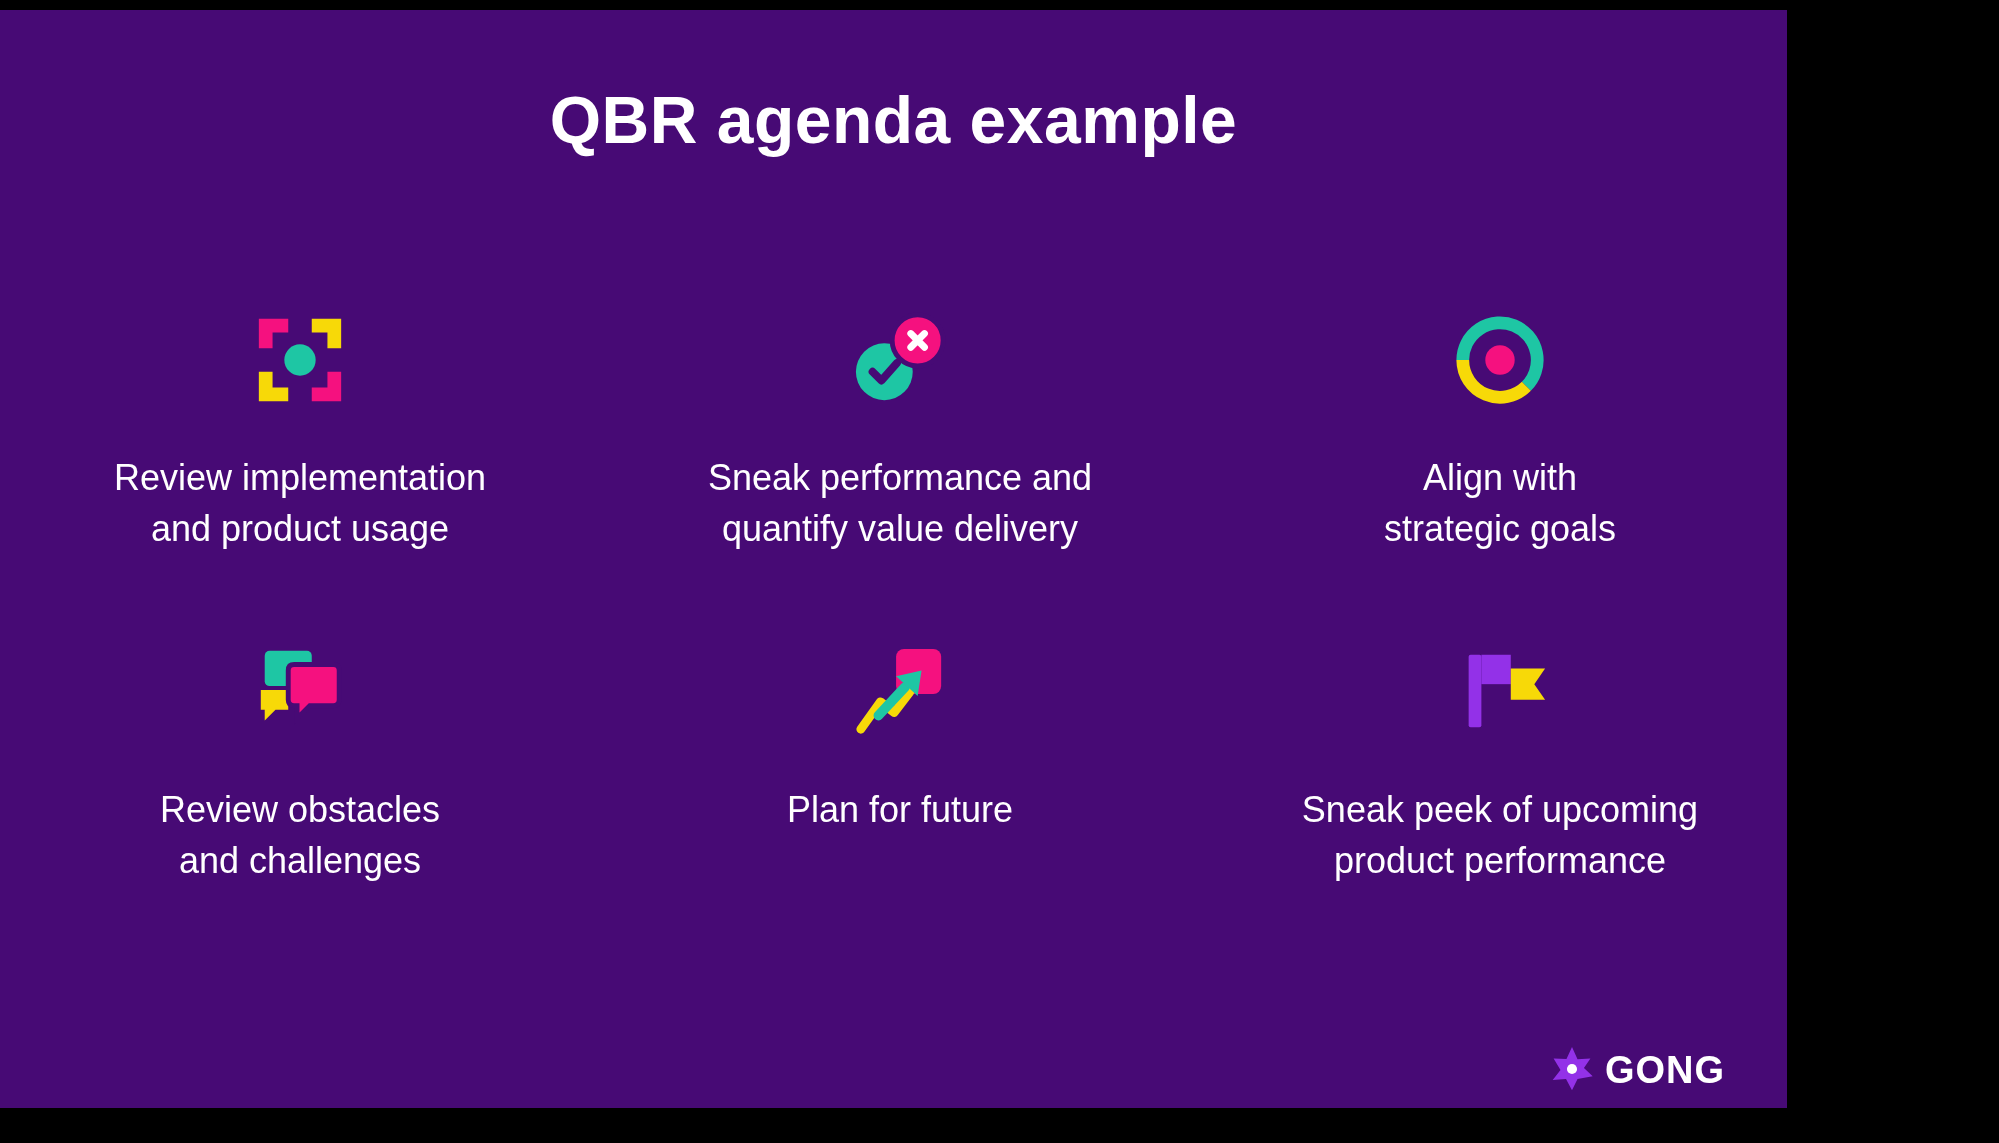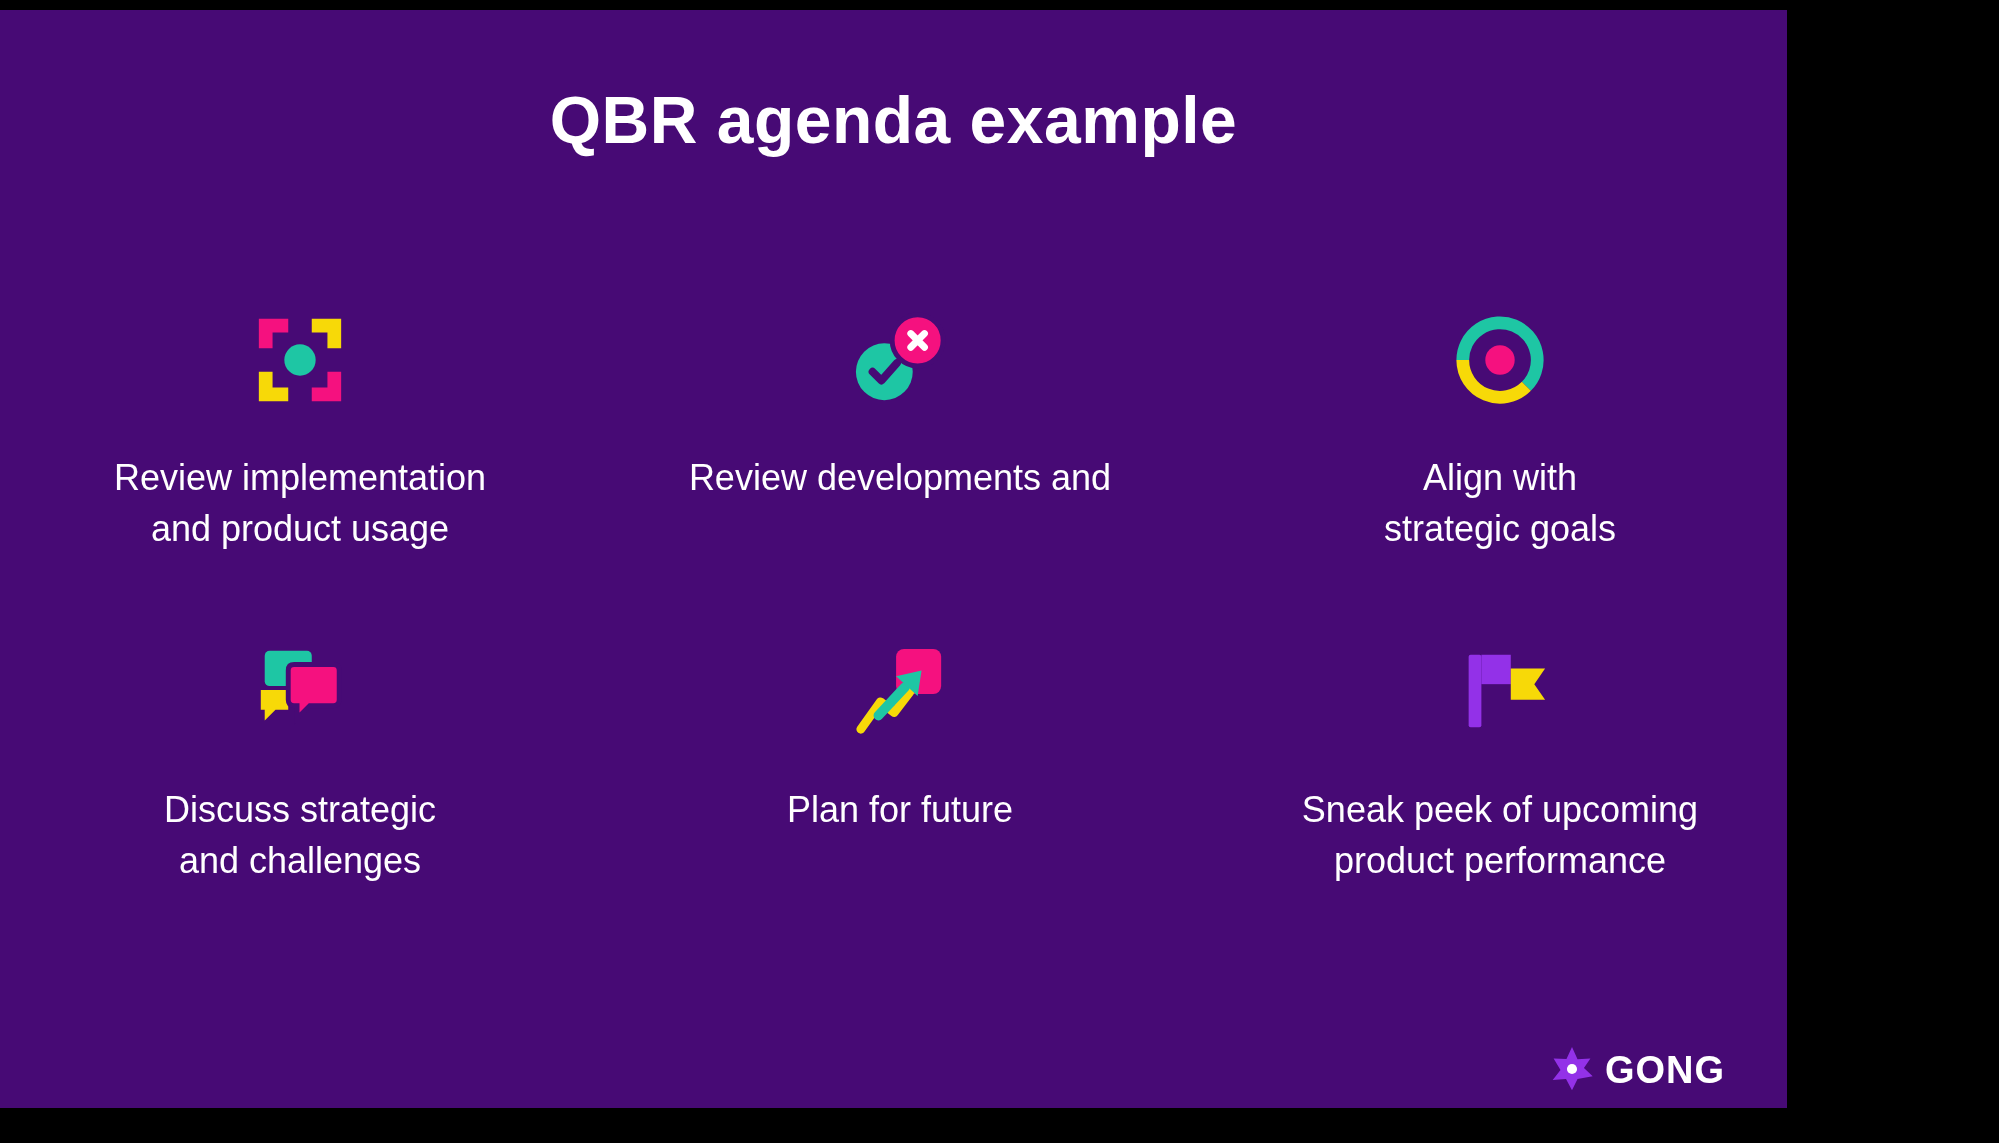--- a/index.html
+++ b/index.html
@@ -91,21 +91,22 @@
     <div class="cell">
       <div class="icon-wrap">
         <svg viewBox="0 0 100 100" aria-hidden="true">
           <circle cx="34" cy="62" r="29" fill="#1EC6A4"></circle>
           <path d="M22 62 l9 9 l16 -18" stroke="#470A75" stroke-width="8" fill="none" stroke-linecap="round" stroke-linejoin="round"></path>
           <circle cx="68" cy="30" r="26" fill="#F5117F" stroke="#470A75" stroke-width="5"></circle>
           <path d="M61 23 L75 37 M75 23 L61 37" stroke="#FFFFFF" stroke-width="7" stroke-linecap="round"></path>
         </svg>
       </div>
       <div class="label">
-        <span>Review developments and</span>
+        <span>Sneak performance and</span>
+        <span>quantify value delivery</span>
       </div>
     </div>
 
     <div class="cell">
       <div class="icon-wrap">
         <svg viewBox="0 0 100 100" aria-hidden="true">
           <path d="M12 50 A38 38 0 1 1 76.9 76.9" stroke="#1EC6A4" stroke-width="13" fill="none"></path>
           <path d="M76.9 76.9 A38 38 0 0 1 12 50" stroke="#F7D908" stroke-width="13" fill="none"></path>
           <circle cx="50" cy="50" r="15" fill="#F5117F"></circle>
         </svg>
@@ -118,21 +119,21 @@
 
     <div class="cell">
       <div class="icon-wrap">
         <svg viewBox="0 0 100 100" aria-hidden="true">
           <rect x="14" y="8" width="48" height="36" rx="5" fill="#1EC6A4"></rect>
           <path d="M10 48 H38 V68 H25 L14 79 V68 H10 Z" fill="#F7D908"></path>
           <path d="M44 22 H84 Q90 22 90 28 V58 Q90 64 84 64 H60 L47 77 V64 H44 Q38 64 38 58 V28 Q38 22 44 22 Z" fill="#F5117F" stroke="#470A75" stroke-width="5"></path>
         </svg>
       </div>
       <div class="label">
-        <span>Discuss strategic</span>
+        <span>Review obstacles</span>
         <span>and challenges</span>
       </div>
     </div>
 
     <div class="cell">
       <div class="icon-wrap">
         <svg viewBox="0 0 100 100" aria-hidden="true">
           <rect x="46" y="6" width="46" height="46" rx="8" fill="#F5117F"></rect>
           <path d="M10 88 L30 60 L44 71 L60 50" stroke="#F7D908" stroke-width="9" fill="none" stroke-linecap="round" stroke-linejoin="round"></path>
           <path d="M28 74 L55 45" stroke="#1EC6A4" stroke-width="10" stroke-linecap="round"></path>

